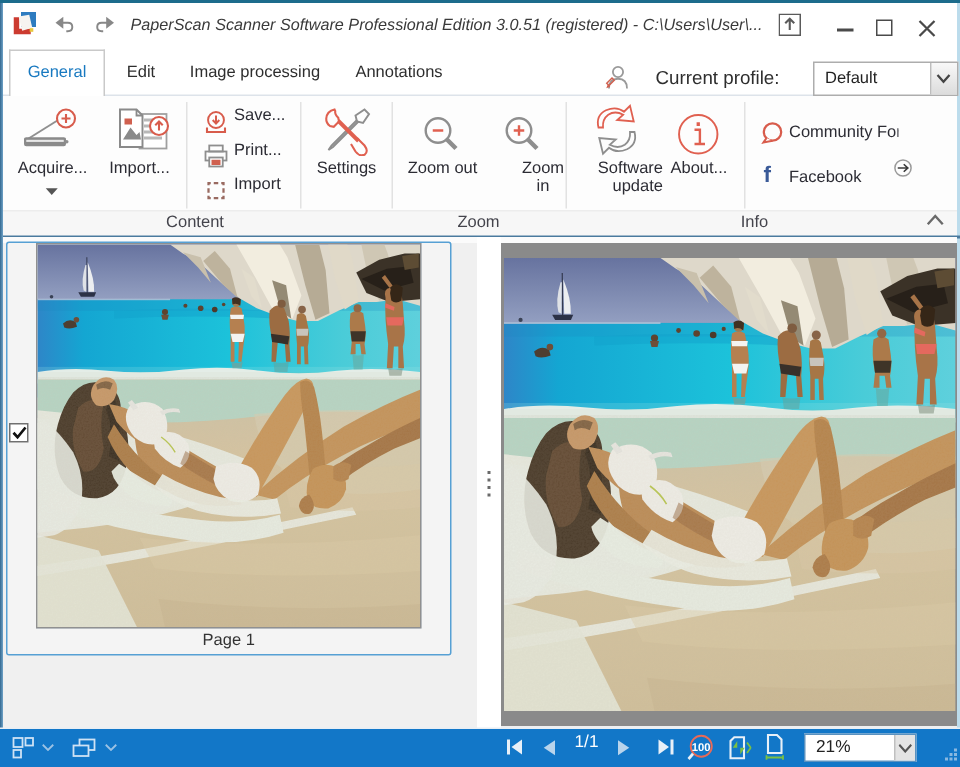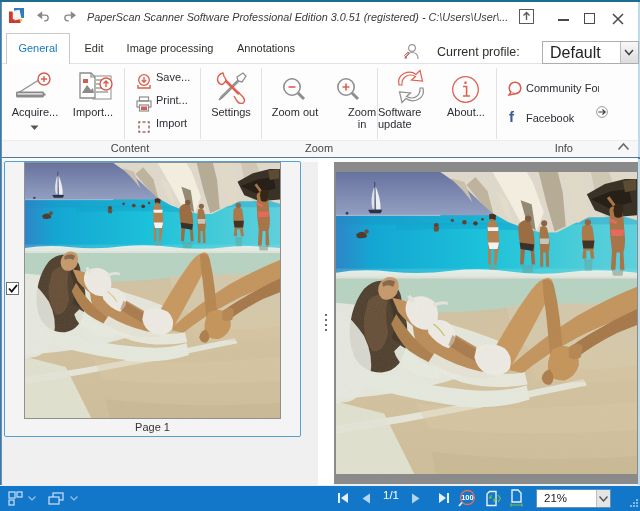--- a/index.html
+++ b/index.html
@@ -54,39 +54,39 @@
 <div class="abs" style="left:228px;top:33px;width:76px;height:31px;line-height:30px;text-align:center;font-size:11px;color:#2e2e2e;">Annotations</div>
 
 <svg class="abs" style="left:402px;top:42px;" width="19" height="19" viewBox="0 0 19 19">
   <circle cx="10" cy="6" r="3.4" fill="none" stroke="#9a9a9a" stroke-width="1.2"></circle>
   <path d="M4 17 Q4 10.5 10 10.5 Q16 10.5 16 17" fill="none" stroke="#9a9a9a" stroke-width="1.2"></path>
   <path d="M2.5 13.5 L6 10 L7.5 11.5 L4 15 Z" fill="none" stroke="#d0604f" stroke-width="1"></path>
   <path d="M2.2 16.8 L3.2 14.2 L4.8 15.8 Z" fill="#d0604f"></path>
 </svg>
 <div class="abs" style="left:437px;top:42px;height:20px;line-height:20px;font-size:12.5px;color:#2e2e2e;">Current profile:</div>
 <div class="abs" style="left:542px;top:41px;width:97px;height:23px;background:#fff;border:1px solid #adadad;"></div>
-<div class="abs" style="left:550px;top:42px;height:21px;line-height:21px;font-size:16px;color:#222;">Default</div>
+<div class="abs" style="left:550px;top:42px;height:21px;line-height:21px;font-size:11px;color:#222;">Default</div>
 <div class="abs" style="left:620px;top:42px;width:18px;height:21px;background:linear-gradient(#f8f8f8,#dcdcdc);border-left:1px solid #bdbdbd;"></div>
 <svg class="abs" style="left:624px;top:49px;" width="10" height="7" viewBox="0 0 10 7">
     <path d="M1 1 L5 5.5 L9 1" fill="none" stroke="#444" stroke-width="1.5"></path>
   </svg>
 
 <div class="abs" style="left:2px;top:64px;width:636px;height:93px;background:#fdfdfd;"></div>
 <div class="abs" style="left:2px;top:140px;width:636px;height:17px;background:#f7f7f7;border-top:1px solid #ededed;"></div>
 <div class="abs" style="left:2px;top:157px;width:638px;height:1.5px;background:#4a7a9e;"></div>
 
 <div class="abs" style="left:124px;top:68px;width:1px;height:71px;background:#e2e2e2;"></div>
 <div class="abs" style="left:200px;top:68px;width:1px;height:71px;background:#e2e2e2;"></div>
 <div class="abs" style="left:261px;top:68px;width:1px;height:71px;background:#e2e2e2;"></div>
 <div class="abs" style="left:377px;top:68px;width:1px;height:71px;background:#e2e2e2;"></div>
 <div class="abs" style="left:496px;top:68px;width:1px;height:71px;background:#e2e2e2;"></div>
 
 <div class="abs" style="left:60px;top:142px;width:140px;text-align:center;font-size:11px;color:#44444c;">Content</div>
 <div class="abs" style="left:249px;top:142px;width:140px;text-align:center;font-size:11px;color:#44444c;">Zoom</div>
-<div class="abs" style="left:433px;top:142px;width:140px;text-align:right;font-size:11px;color:#44444c;">Info</div>
+<div class="abs" style="left:433px;top:142px;width:140px;text-align:center;font-size:11px;color:#44444c;">Info</div>
 
 <svg class="abs" style="left:617px;top:142px;" width="13" height="9" viewBox="0 0 13 9">
     <path d="M1.5 7.5 L6.5 2 L11.5 7.5" fill="none" stroke="#6a6a6a" stroke-width="1.6"></path>
   </svg>
 
 <svg class="abs" style="left:14px;top:72px;" width="40" height="30" viewBox="0 0 40 30">
   <path d="M4 21 L28 6" stroke="#909090" stroke-width="1.3" fill="none"></path>
   <path d="M2 20.5 Q2 19.5 3.5 19.5 L28.5 19.5 Q30 19.5 30 20.5 L30 24 Q30 25.5 28.5 25.5 L3.5 25.5 Q2 25.5 2 24 Z" fill="#8a8a8a"></path>
   <rect x="3.5" y="21.2" width="25" height="1.4" fill="#e8e8e8"></rect>
   <circle cx="30" cy="7" r="6" fill="#fdfdfd" stroke="#d85c4c" stroke-width="1.4"></circle>
@@ -152,21 +152,21 @@
   <circle cx="11" cy="11" r="8.2" fill="none" stroke="#8e8e8e" stroke-width="1.6"></circle>
   <path d="M17 17 L23 23" stroke="#8e8e8e" stroke-width="3"></path>
   <path d="M7.5 11 H14.5 M11 7.5 V14.5" stroke="#e06050" stroke-width="1.6"></path>
 </svg>
 <div class="abs" style="left:317px;top:106px;width:62px;text-align:center;font-size:11px;color:#2c2c34;padding-left:28px;">Zoom in</div>
 
 <svg class="abs" style="left:395px;top:69px;" width="33" height="35" viewBox="0 0 33 35">
   <path d="M4 16 Q2 8 9 4.5 Q16 1.5 21 5.5 L25 1.5 L27.5 12 L16.5 11 L20.5 7.5 Q15 4.5 10.5 7.5 Q6.5 10.5 7 16 Z" fill="none" stroke="#e06050" stroke-width="1.2"></path>
   <path d="M28 19 Q30 27 23 30.5 Q16 33.5 11 29.5 L7 33.5 L4.5 23 L15.5 24 L11.5 27.5 Q17 30.5 21.5 27.5 Q25.5 24.5 25 19 Z" fill="none" stroke="#8e8e8e" stroke-width="1.2"></path>
 </svg>
-<div class="abs" style="left:378px;top:106px;width:64px;text-align:left;font-size:11px;color:#2c2c34;">Software<br>update</div>
+<div class="abs" style="left:378px;top:106px;width:64px;text-align:right;font-size:11px;color:#2c2c34;">Software<br>update</div>
 
 <svg class="abs" style="left:451px;top:75px;" width="29" height="29" viewBox="0 0 29 29">
   <circle cx="14.5" cy="14.5" r="12.8" fill="none" stroke="#e06050" stroke-width="1.3"></circle>
   <rect x="13.4" y="6.5" width="2.2" height="2.5" fill="#e06050"></rect>
   <path d="M12 11.5 L15.6 11.5 L15.6 21 M12 21 L19 21" fill="none" stroke="#e06050" stroke-width="1.6"></path>
 </svg>
 <div class="abs" style="left:447px;top:106px;width:66px;text-align:left;font-size:11px;color:#2c2c34;">About...</div>
 
 <svg class="abs" style="left:507px;top:81px;" width="16" height="15" viewBox="0 0 16 15">
   <circle cx="8" cy="7" r="5.8" fill="none" stroke="#d85c4c" stroke-width="1.5"></circle>

